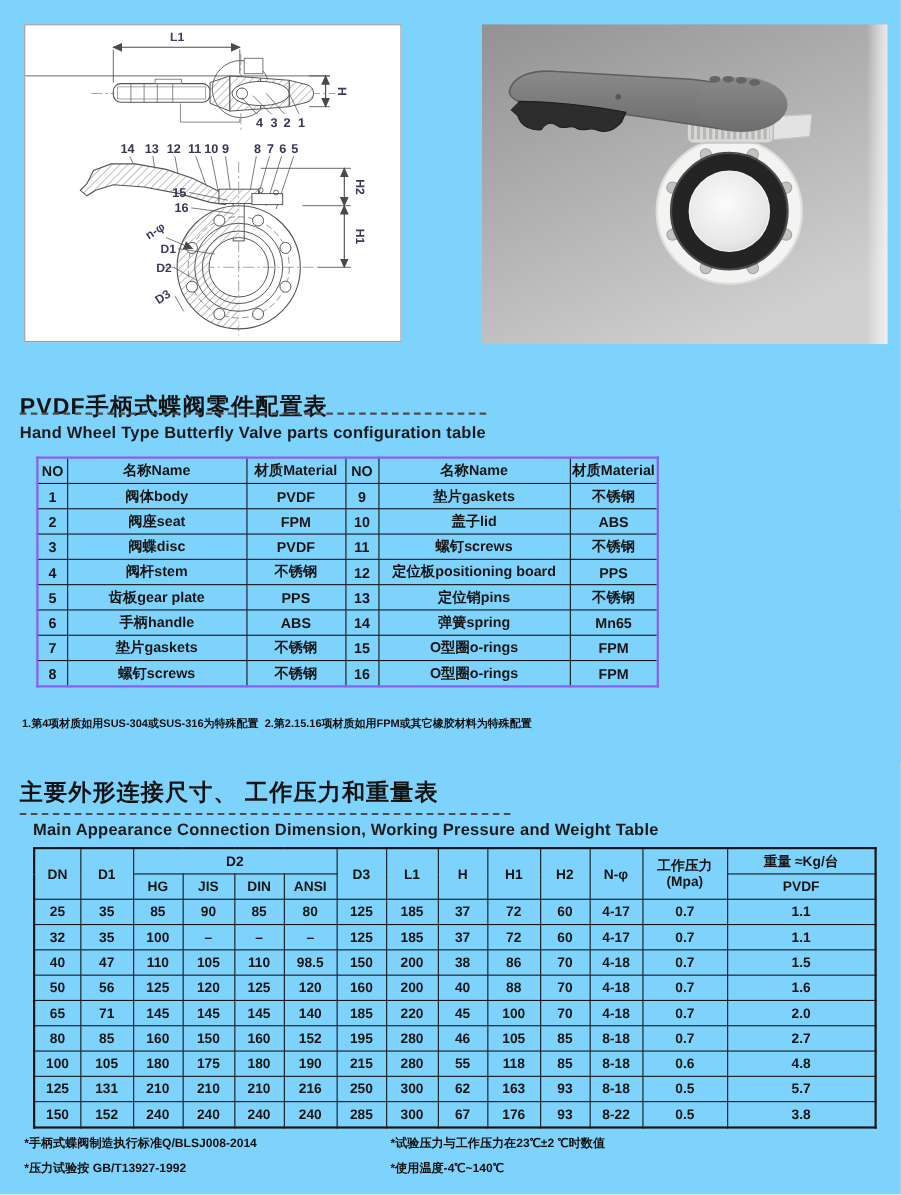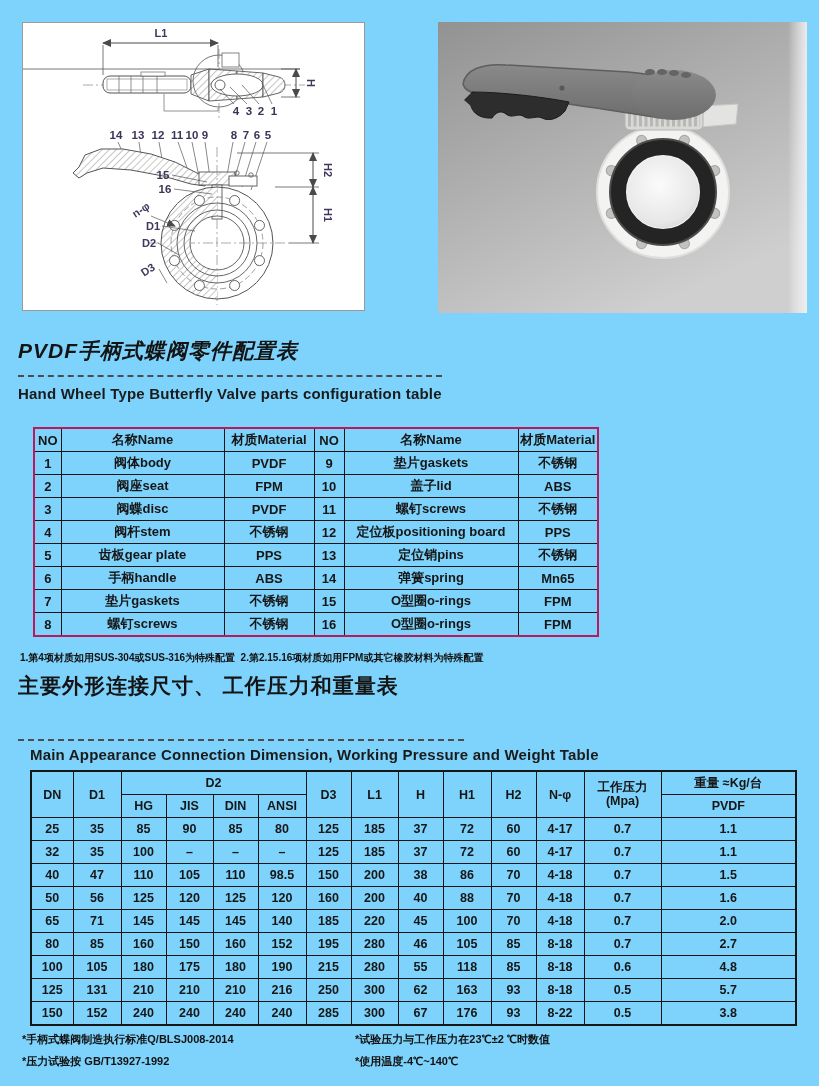--- a/index.html
+++ b/index.html
@@ -5,32 +5,32 @@
   html,body{margin:0;padding:0;background:#fff;}
   .page{position:relative;width:819px;height:1086px;background:#7dd3fc;
         font-family:"Liberation Sans",sans-serif;color:#1a1a1a;overflow:hidden;}
   .abs{position:absolute;}
   
   .drawing-panel{left:22px;top:22px;width:341px;height:287px;border:1px solid #9a9a9a;background:#fff;}
   .photo-panel{left:438px;top:22px;width:369px;height:291px;}
   
   .title-cn{font-size:21px;font-weight:bold;letter-spacing:1px;color:#141414;white-space:pre;}
   .title-en{font-size:15px;font-weight:bold;letter-spacing:0.2px;color:#1b1b1b;white-space:pre;}
-  .t1cn{left:18px;top:337px;font-style:italic;}
+  .t1cn{left:18px;top:355px;}
   .dashline{height:0;border-top:2px dashed #4c4c4c;}
   .dash1{left:18px;top:375px;width:424px;}
   .t1en{left:18px;top:385px;}
   .dash2{left:18px;top:739px;width:446px;}
-  .t2cn{left:18px;top:672px;}
+  .t2cn{left:18px;top:706px;}
   .t2en{left:30px;top:746px;}
   
   table{border-collapse:collapse;table-layout:fixed;}
   th,td{border:1px solid #161616;text-align:center;vertical-align:middle;padding:0;
         font-weight:bold;color:#161616;overflow:hidden;white-space:nowrap;}
-  .parts-table{left:33px;top:427px;width:564px;font-size:13px;border:2px solid #be185d;}
+  .parts-table{left:33px;top:415px;width:564px;font-size:13px;border:2px solid #8b5cf6;}
   .parts-table th,.parts-table td{height:22px;font-size:13px;}
   .dim-table{left:30px;top:770px;width:765px;font-size:12.5px;border:2px solid #161616;}
   .dim-table th,.dim-table td{height:22px;font-size:12.5px;}
   .dim-table .two-line{line-height:1.1;}
   
   .note1{left:20px;top:651px;font-size:10px;font-weight:bold;white-space:pre;color:#111;}
   .notes2{left:22px;top:1032px;width:775px;display:grid;grid-template-columns:333px 1fr;
           row-gap:7px;font-size:11px;font-weight:bold;color:#111;}
   .notes2 div{white-space:pre;}
   

